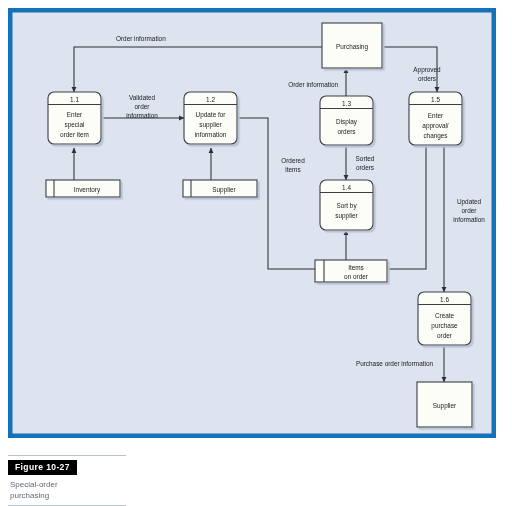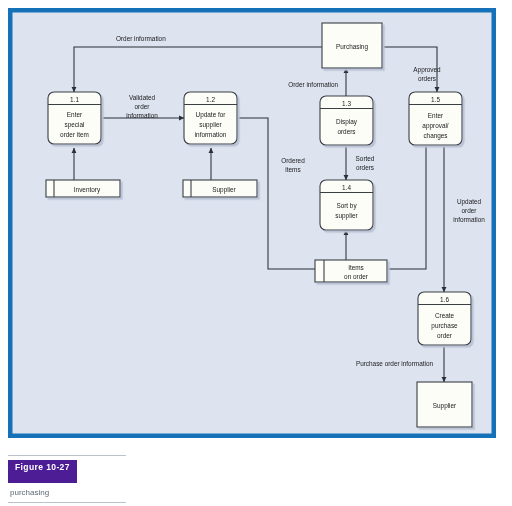--- a/index.html
+++ b/index.html
@@ -30,26 +30,26 @@
     top: 455px;
     width: 120px;
   }
   .caption-rule-top {
     width: 118px;
     height: 1px;
     background: #b9c2cc;
   }
   .caption-badge {
     display: inline-block;
-    background: #4c1d95;
+    background: #000000;
     color: #ffffff;
     font-size: 8.5px;
     font-weight: bold;
     letter-spacing: 0.4px;
-    padding: 2px 7px 11px 7px;
+    padding: 2px 7px 3px 7px;
     margin-top: 0px;
   }
   .caption-text {
     color: #5d6a74;
     font-size: 8px;
     line-height: 11px;
     padding: 4px 0 4px 2px;
   }
   .caption-rule-bottom {
     width: 118px;
@@ -222,18 +222,19 @@
       <text x="461" y="214" class="dfd-label" text-anchor="middle">information</text>
 
       <text x="425" y="358" class="dfd-label" text-anchor="end">Purchase order information</text>
     </svg>
   </div>
 
   <div id="figure-caption">
     <div class="caption-rule-top"></div>
     <div class="caption-badge">Figure 10-27</div>
     <div class="caption-text">
+      <div>Special-order</div>
       <div>purchasing</div>
     </div>
     <div class="caption-rule-bottom"></div>
   </div>
 
 </div>
 
 </body></html>

